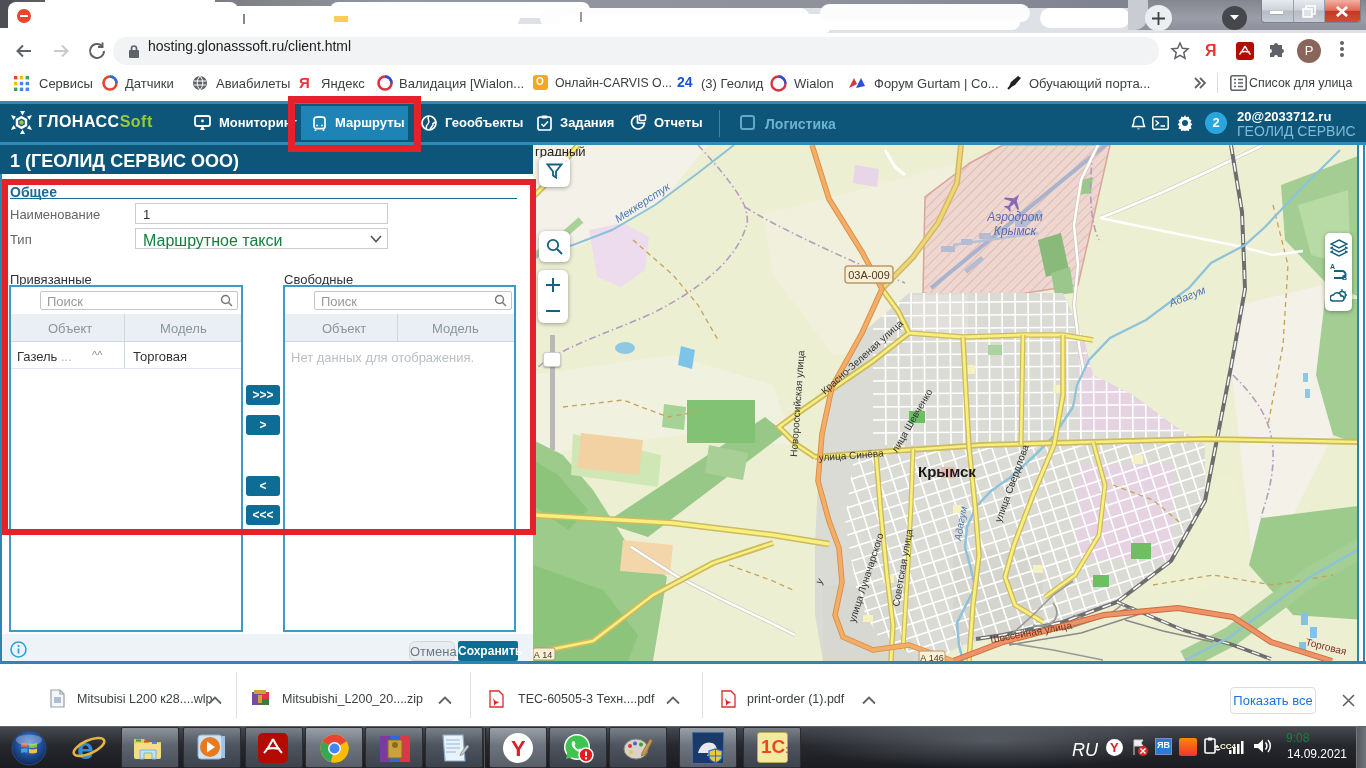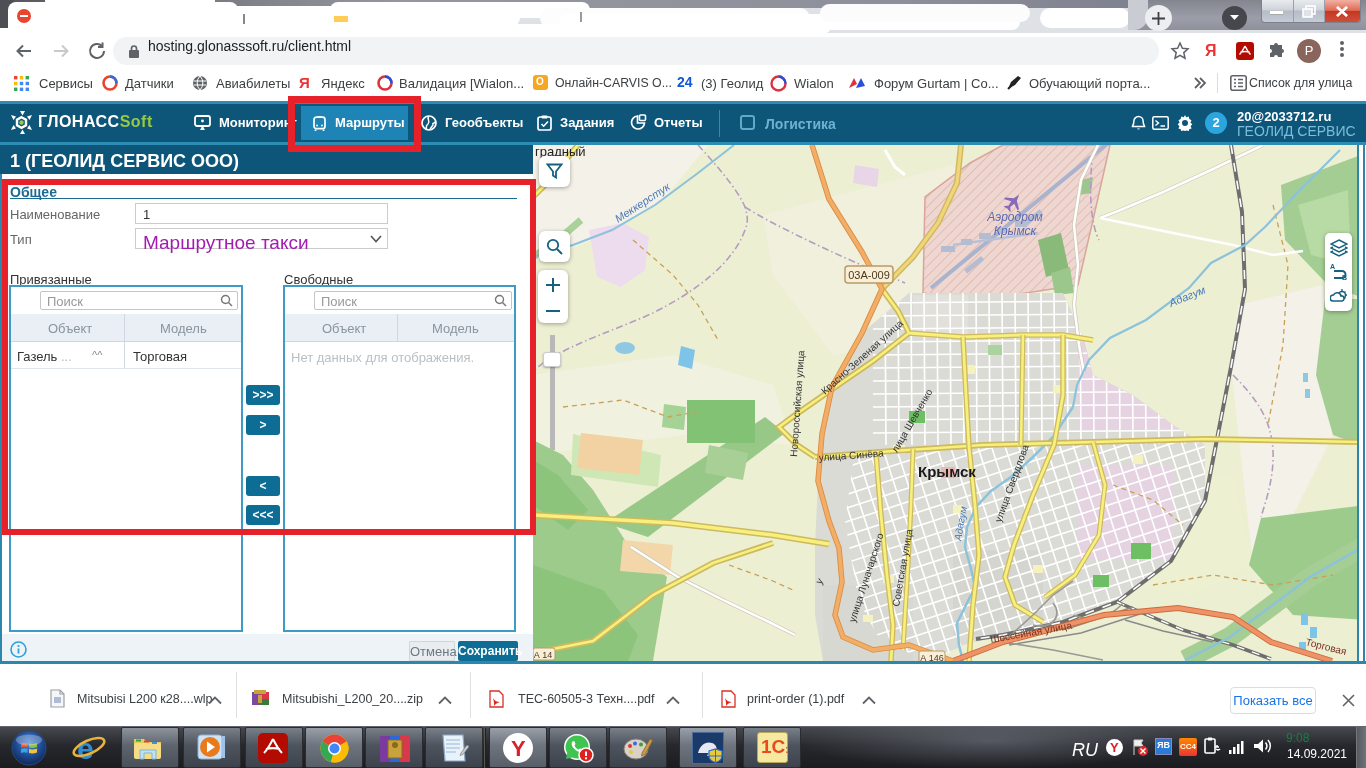--- a/index.html
+++ b/index.html
@@ -241,21 +241,21 @@
 <div class="abs" style="left:0;top:145px;width:533px;height:29px;background:#0d567a;"></div>
 <div class="abs" style="left:10px;top:151px;font-size:18px;font-weight:bold;color:#fff;">1 (ГЕОЛИД СЕРВИС ООО)</div>
 
 <div class="abs" style="left:10px;top:184px;font-size:14px;font-weight:bold;color:#1a6a93;">Общее</div>
 <div class="abs" style="left:10px;top:198px;width:507px;height:1px;background:#1a6a93;"></div>
 <div class="abs" style="left:10px;top:207px;font-size:13px;color:#666;">Наименование</div>
 <div class="abs" style="left:135px;top:203px;width:253px;height:21px;border:1px solid #ccc;background:#fff;"></div>
 <div class="abs" style="left:143px;top:207px;font-size:13px;color:#333;">1</div>
 <div class="abs" style="left:10px;top:232px;font-size:13px;color:#666;">Тип</div>
 <div class="abs" style="left:135px;top:228px;width:253px;height:21px;border:1px solid #ccc;background:#fff;"></div>
-<div class="abs" style="left:143px;top:232px;font-size:19px;color:#a21caf;">Маршрутное такси</div>
+<div class="abs" style="left:143px;top:232px;font-size:16px;color:#15803d;">Маршрутное такси</div>
 <svg class="abs" style="left:370px;top:235px" width="12" height="8">
       <path d="M1 1 L6 6.5 L11 1" stroke="#555" stroke-width="1.6" fill="none"></path>
     </svg>
 
 <div class="abs" style="left:10px;top:272px;font-size:13px;color:#333;">Привязанные</div>
 <div class="abs" style="left:284px;top:272px;font-size:13px;color:#333;">Свободные</div>
 
 <div class="abs" style="left:9px;top:285px;width:234px;height:347px;border:2px solid #3d9bc6;background:#fff;"></div>
 <div class="abs" style="left:40px;top:291px;width:198px;height:19px;border:1px solid #c5c5c5;border-radius:2px;background:#fff;"></div>
 <div class="abs" style="left:47px;top:294px;font-size:13px;color:#999;">Поиск</div>
@@ -289,21 +289,21 @@
 <div class="abs tbtn" style="left:246px;top:415px;">&gt;</div>
 <div class="abs tbtn" style="left:246px;top:476px;">&lt;</div>
 <div class="abs tbtn" style="left:246px;top:505px;">&lt;&lt;&lt;</div>
 
 <div class="abs" style="left:2px;top:634px;width:531px;height:27px;background:#eef3f7;"></div>
 <svg class="abs" style="left:10px;top:641px" width="17" height="17">
       <circle cx="8.5" cy="8.5" r="7.5" fill="none" stroke="#29a3dc" stroke-width="1.6"></circle>
       <path d="M8.5 7.5 v5" stroke="#29a3dc" stroke-width="1.8"></path>
       <circle cx="8.5" cy="5" r="1.1" fill="#29a3dc"></circle>
     </svg>
-<div class="abs" style="left:409px;top:641px;width:46px;height:20px;background:#e9edf0;border:1px solid #d0d6da;border-radius:1px;font-size:13px;color:#6b7a85;text-align:center;line-height:19px;">Отмена</div>
+<div class="abs" style="left:409px;top:641px;width:46px;height:20px;background:#e9edf0;border:1px solid #d0d6da;border-radius:6px;font-size:13px;color:#6b7a85;text-align:center;line-height:19px;">Отмена</div>
 <div class="abs" style="left:458px;top:641px;width:60px;height:20px;background:#0d6d94;border-radius:2px;font-size:12px;font-weight:bold;color:#fff;text-align:center;line-height:20px;">Сохранить</div>
 
 <div class="abs" style="left:0;top:661px;width:1366px;height:3px;background:#2d86ac;"></div>
 
 <svg class="abs" style="left:533px;top:145px" width="833" height="516" viewBox="0 0 833 516">
 <defs>
 <pattern id="hatch" width="7" height="7" patternTransform="rotate(45)" patternUnits="userSpaceOnUse">
   <rect width="7" height="7" fill="#eed7d1"></rect>
           <line x1="0" y1="0" x2="0" y2="7" stroke="#e3bab2" stroke-width="2"></line>
 </pattern>
@@ -832,21 +832,21 @@
 <div class="abs" style="left:1106px;top:739px;width:17px;height:17px;border-radius:50%;background:#fff;"></div>
 <div class="abs" style="left:1110px;top:740px;font-size:13px;font-weight:bold;color:#d8222a;">Y</div>
 <svg class="abs" style="left:1131px;top:738px" width="18" height="19">
       <path d="M3 2 v15 M3 2 h9 l-2 3 2 3 H3" fill="#f0f0f0" stroke="#d0d0d0" stroke-width="1"></path>
       <circle cx="12" cy="13" r="5" fill="#d82a2a"></circle>
       <path d="M9.5 10.5 l5 5 M14.5 10.5 l-5 5" stroke="#fff" stroke-width="1.4"></path>
     </svg>
 <div class="abs" style="left:1155px;top:738px;width:17px;height:17px;background:#2a7ad8;border:1px solid #88b;"></div>
 <div class="abs" style="left:1157px;top:740px;font-size:9px;color:#fff;font-weight:bold;">ЯВ</div>
 <div class="abs" style="left:1179px;top:738px;width:18px;height:18px;background:linear-gradient(#f80,#e33);border-radius:2px;"></div>
-<div class="abs" style="left:1180px;top:742px;font-size:8px;color:#ffd;font-weight:bold;">СС4</div>
+<div class="abs" style="left:1180px;top:742px;font-size:8px;color:#ffd;font-weight:bold;padding-left:40px;">СС4</div>
 <svg class="abs" style="left:1203px;top:737px" width="19" height="19">
       <rect x="2" y="2" width="10" height="14" rx="1" fill="none" stroke="#fff" stroke-width="1.6"></rect>
       <rect x="5" y="0.5" width="4" height="3" fill="#fff"></rect>
       <path d="M12 10 h4 M14 8 v2 M13 12 a3 3 0 0 0 4 0" stroke="#fff" stroke-width="1.5" fill="none"></path>
     </svg>
 <svg class="abs" style="left:1228px;top:738px" width="18" height="17">
       <rect x="1" y="12" width="2.5" height="4" fill="#fff"></rect>
       <rect x="5" y="9" width="2.5" height="7" fill="#fff"></rect>
       <rect x="9" y="6" width="2.5" height="10" fill="#fff"></rect>
       <rect x="13" y="3" width="2.5" height="13" fill="#fff"></rect>

